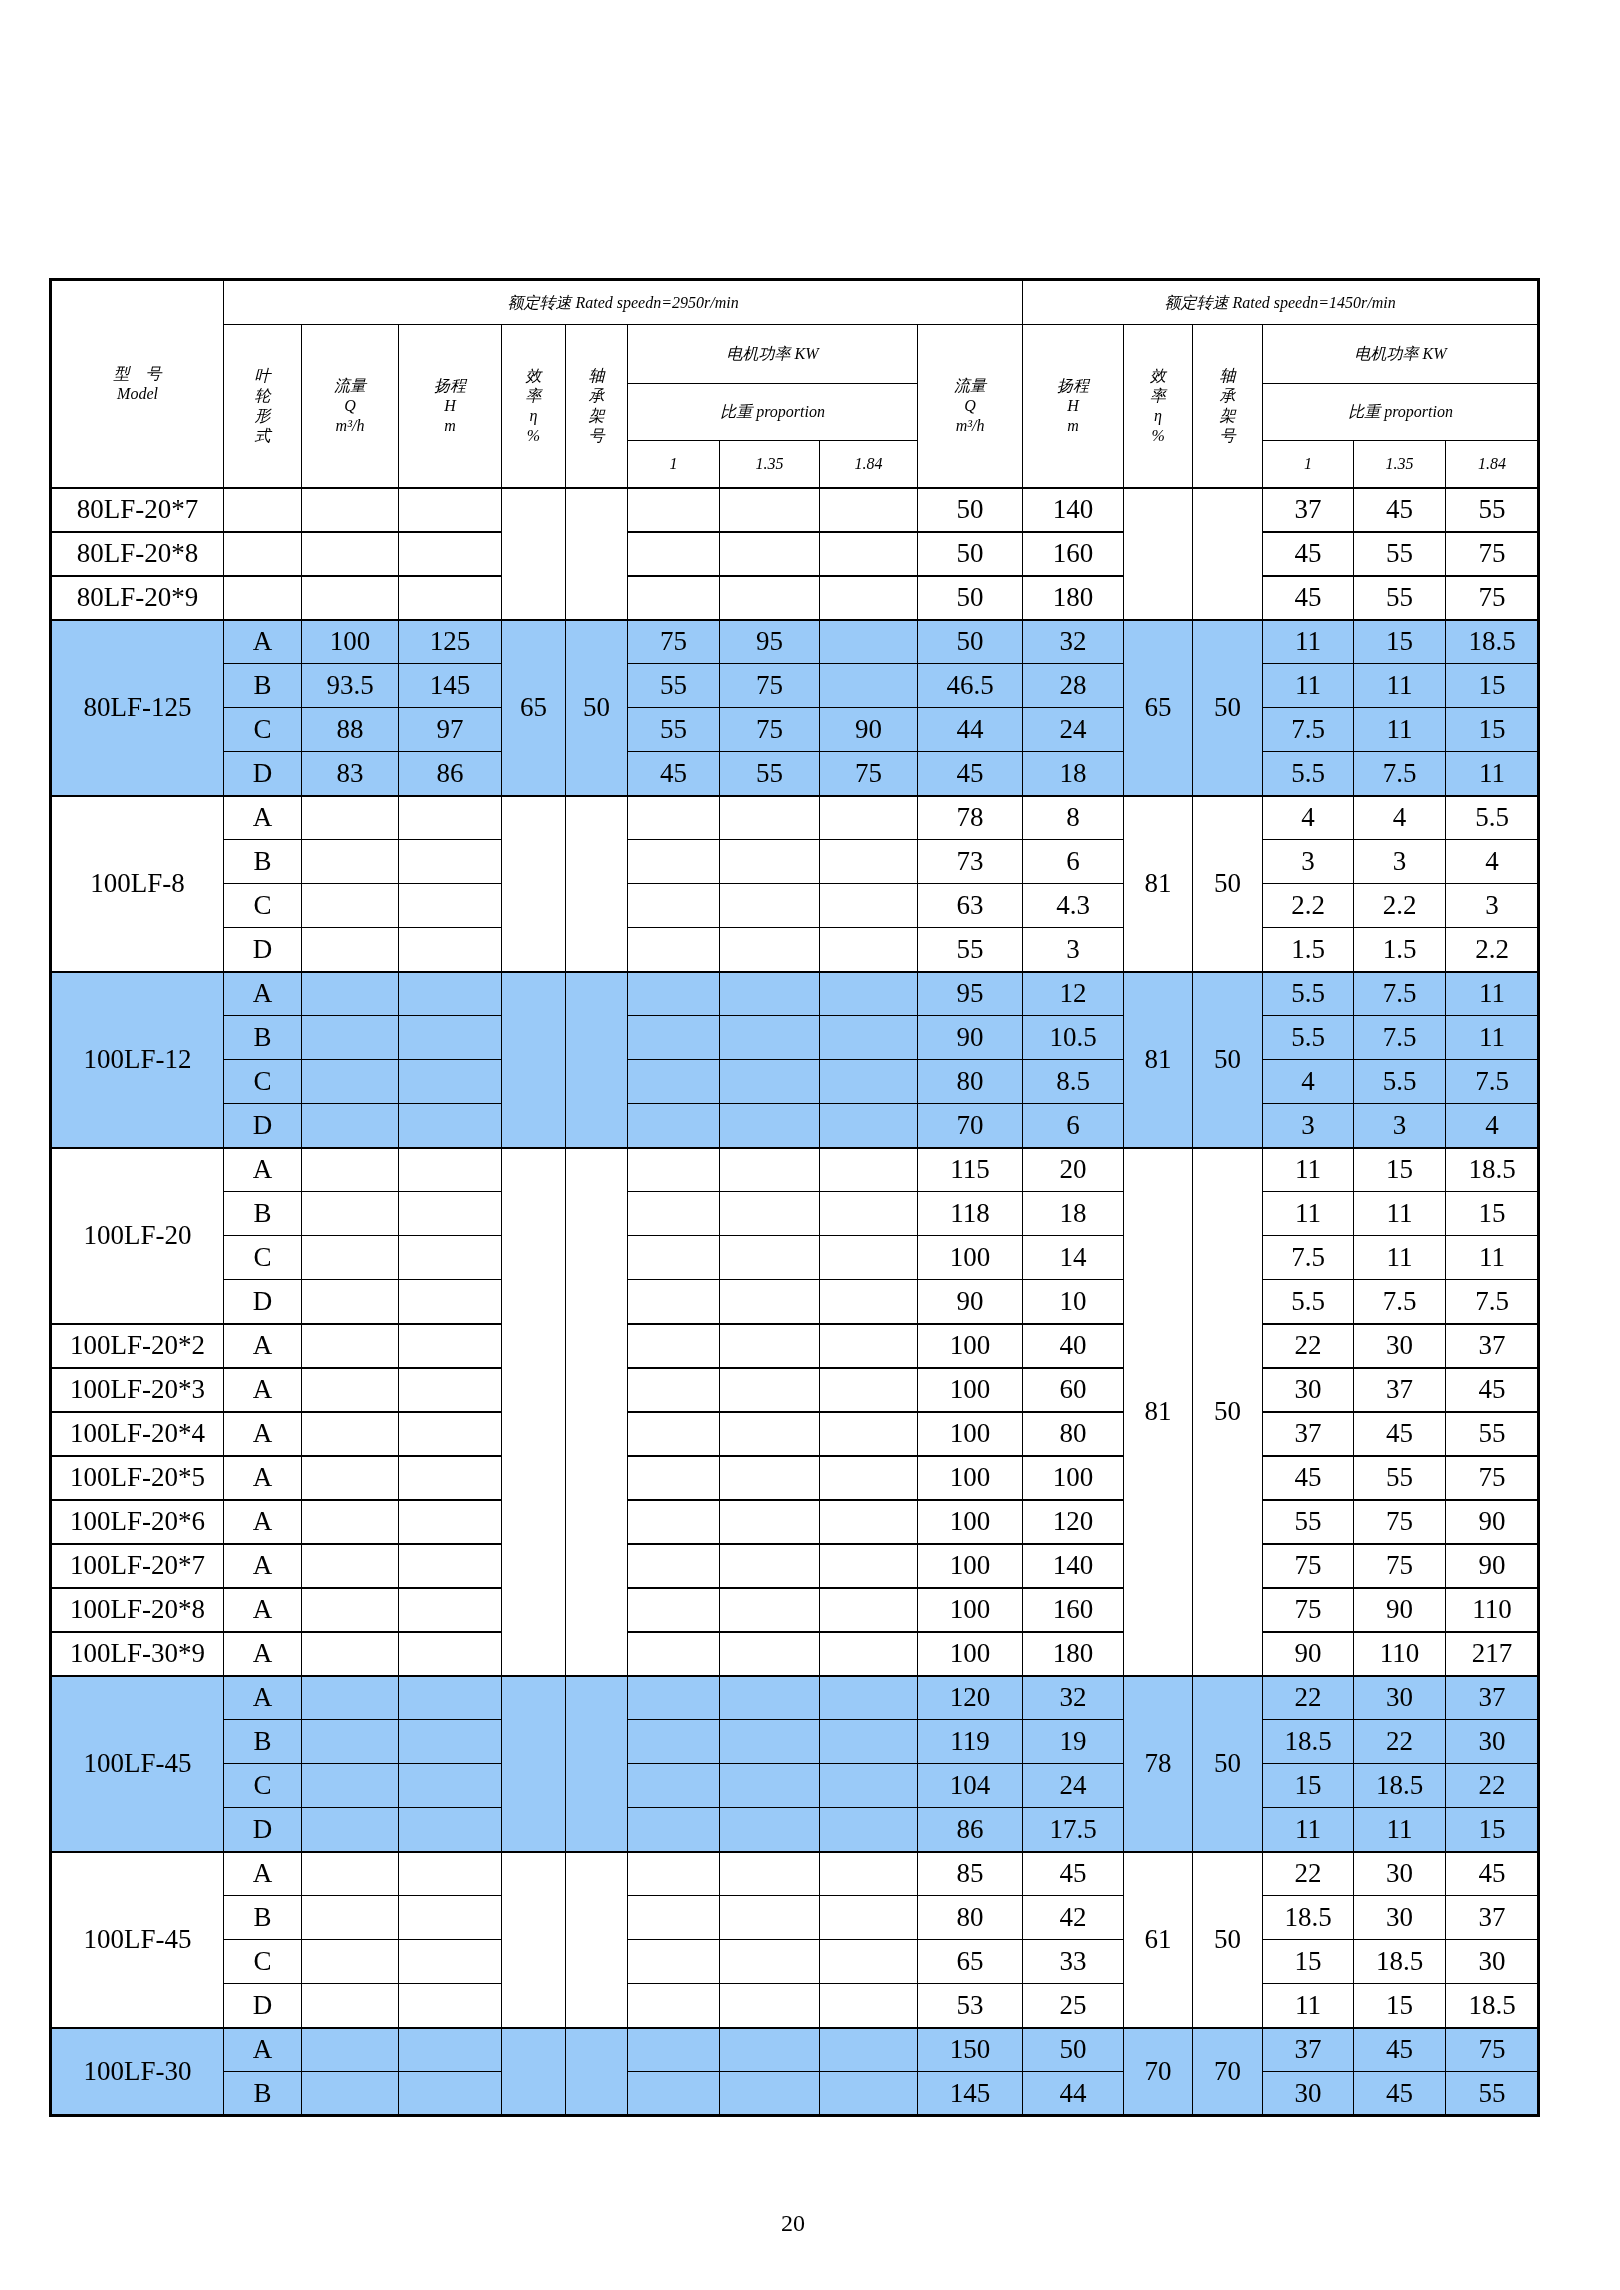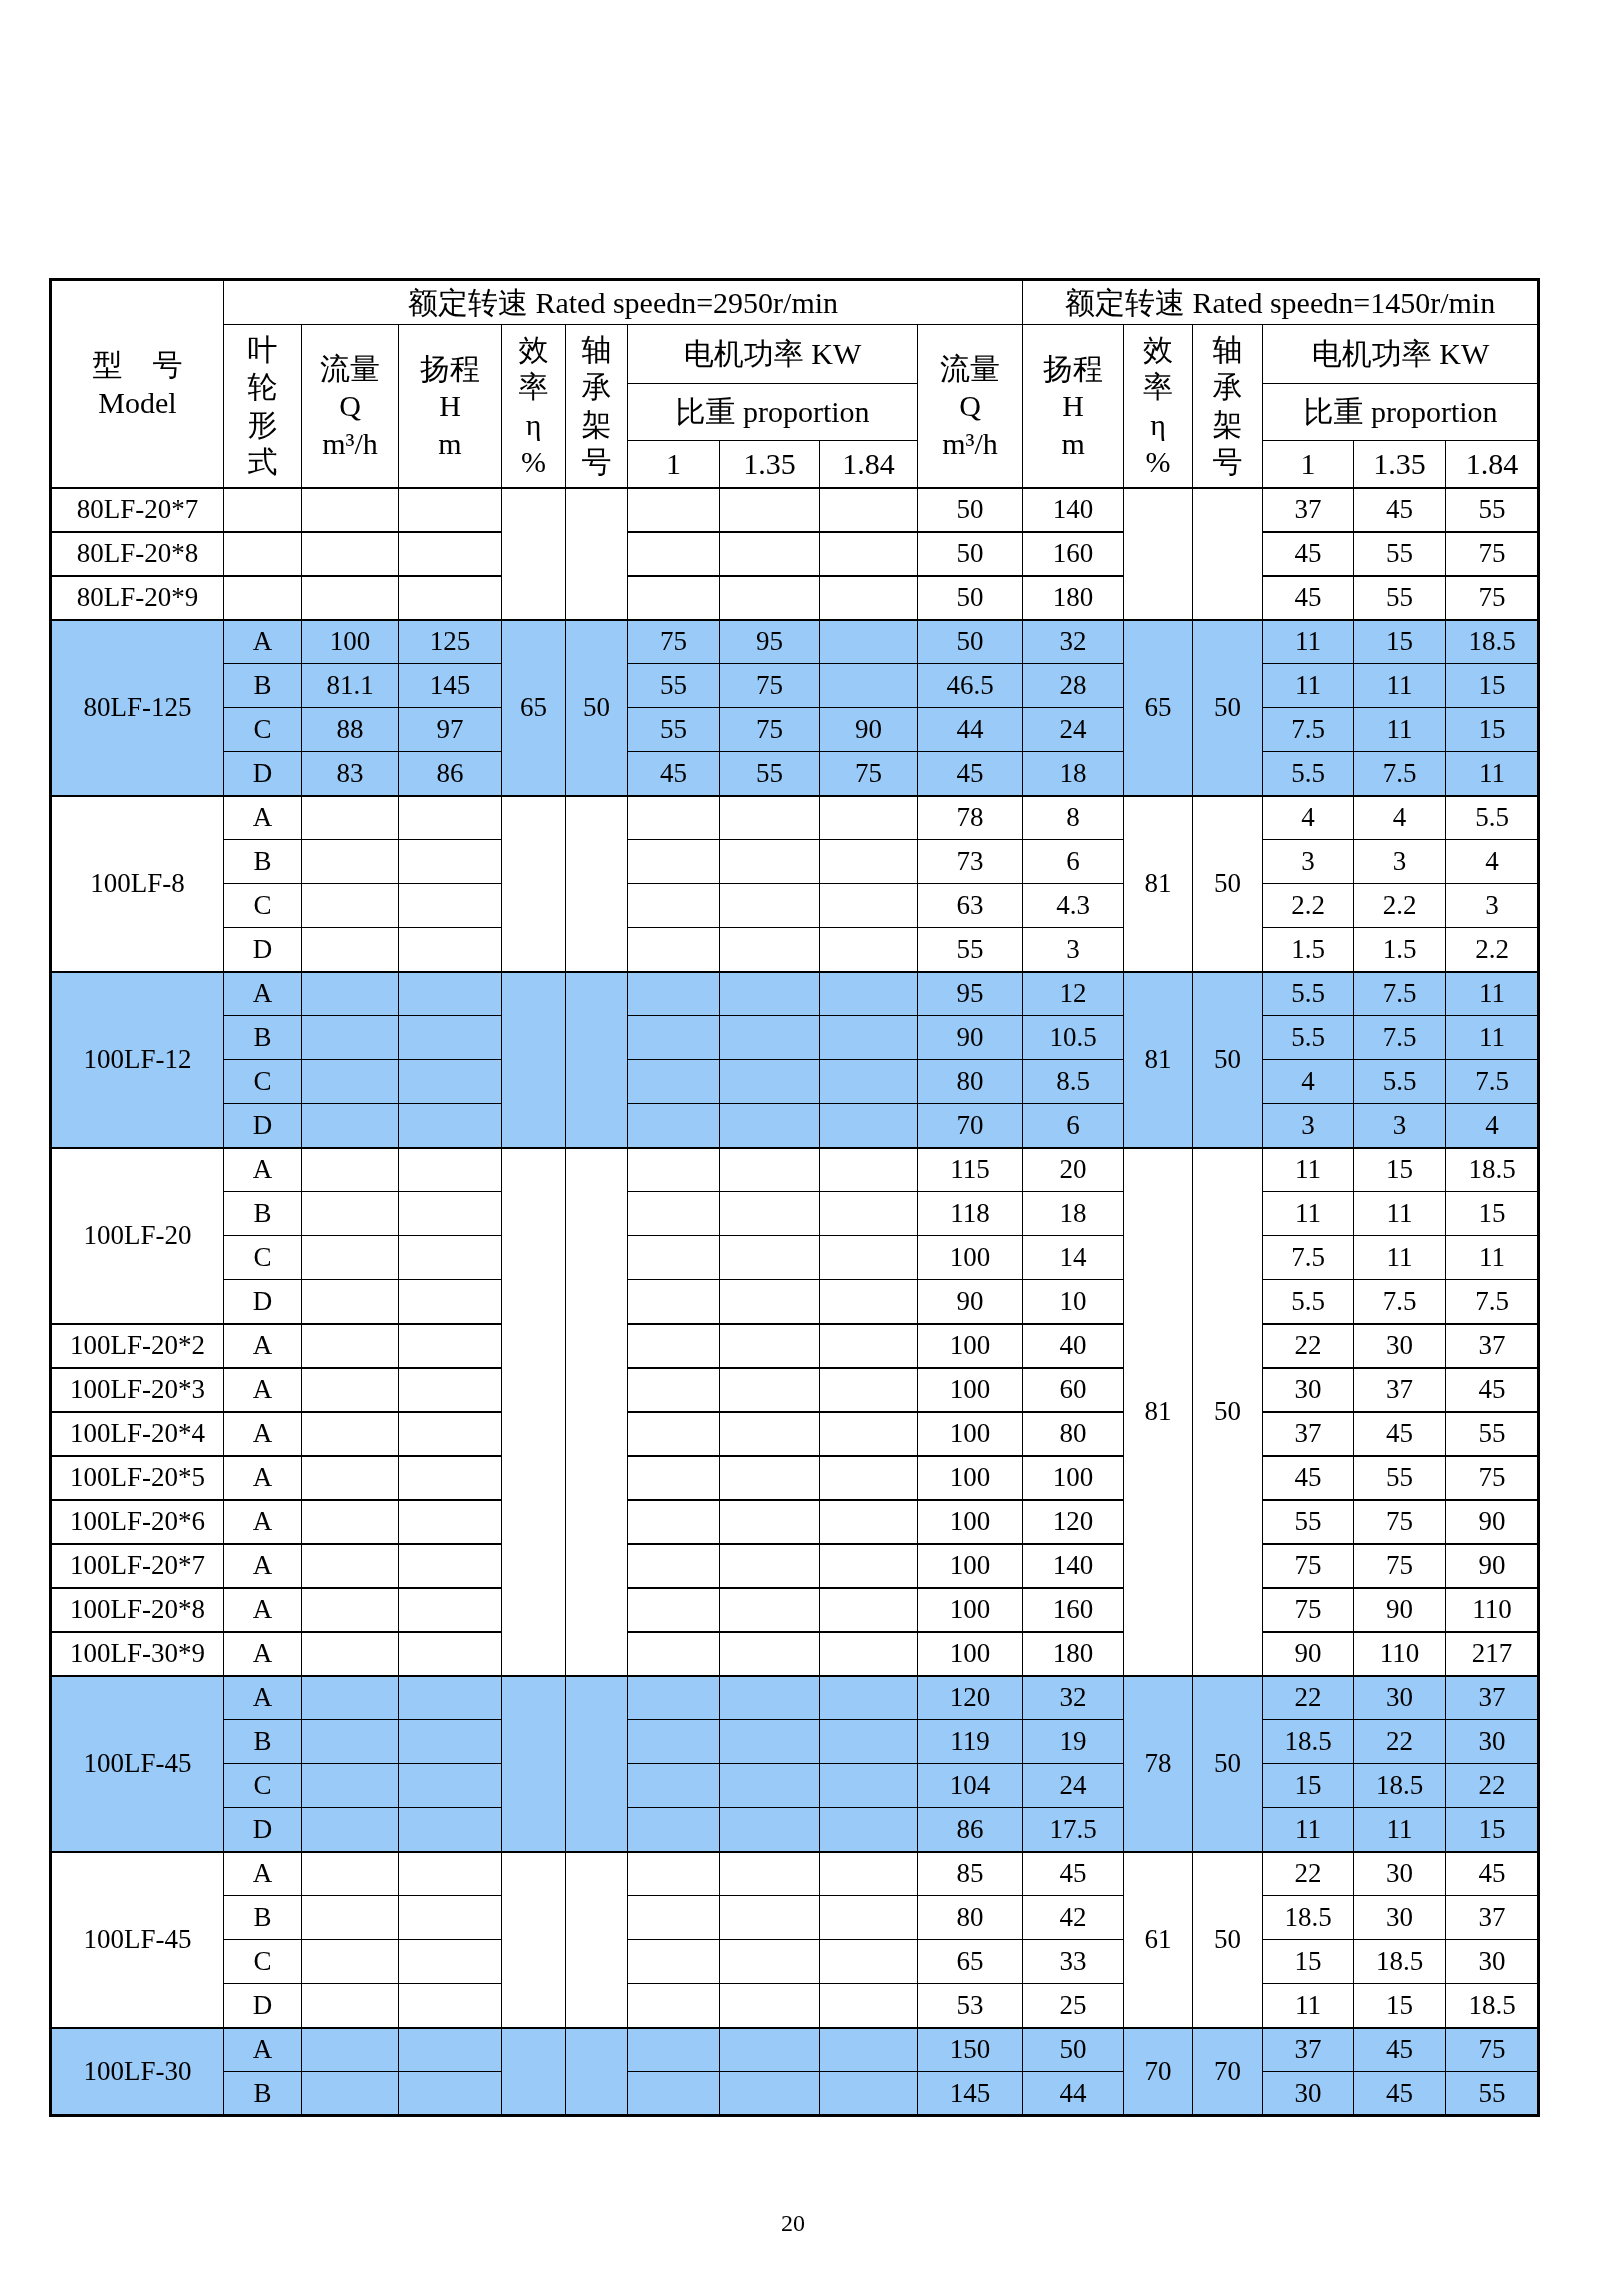--- a/index.html
+++ b/index.html
@@ -10,21 +10,21 @@
   }
   table.spec {
     position:absolute; left:49px; top:278px; width:1488px;
     border-collapse:collapse; table-layout:fixed;
     border:3.6px solid #000;
   }
   .spec th, .spec td {
     border:1.8px solid #000; padding:0; text-align:center; vertical-align:middle;
     overflow:hidden; font-weight:normal;
   }
-  .spec thead th { font-size:30px; line-height:1.25; }
+  .spec thead th { font-size:16px; line-height:1.25;font-style:italic; }
   .speed-header { font-weight:bold; font-size:27px; font-family:"Liberation Serif","DejaVu Serif",serif; }
   .vtext { white-space:pre-line; line-height:1.45; }
   .model-head { white-space:pre-line; font-size:26px; line-height:1.8; }
   .prop-num { font-size:25px; }
   .spec tbody td { font-size:27px; }
   .spec tbody tr { height:44px; }
   .spec tbody tr.group-start td { border-top:2.7px solid #000; }
   .spec tbody tr.hl td { background:var(--hl); }
   .model-cell { font-size:26px; }
   .page-number { position:absolute; top:2210px; left:49px; width:1488px; text-align:center; font-size:24px; }
@@ -170,21 +170,21 @@
           <td>50</td>
           <td>32</td>
           <td rowspan="4">65</td>
           <td rowspan="4">50</td>
           <td>11</td>
           <td>15</td>
           <td>18.5</td>
         </tr>
         <tr class="hl">
           <td>B</td>
-          <td>81.1</td>
+          <td>93.5</td>
           <td>145</td>
           <td>55</td>
           <td>75</td>
           <td></td>
           <td>46.5</td>
           <td>28</td>
           <td>11</td>
           <td>11</td>
           <td>15</td>
         </tr>

